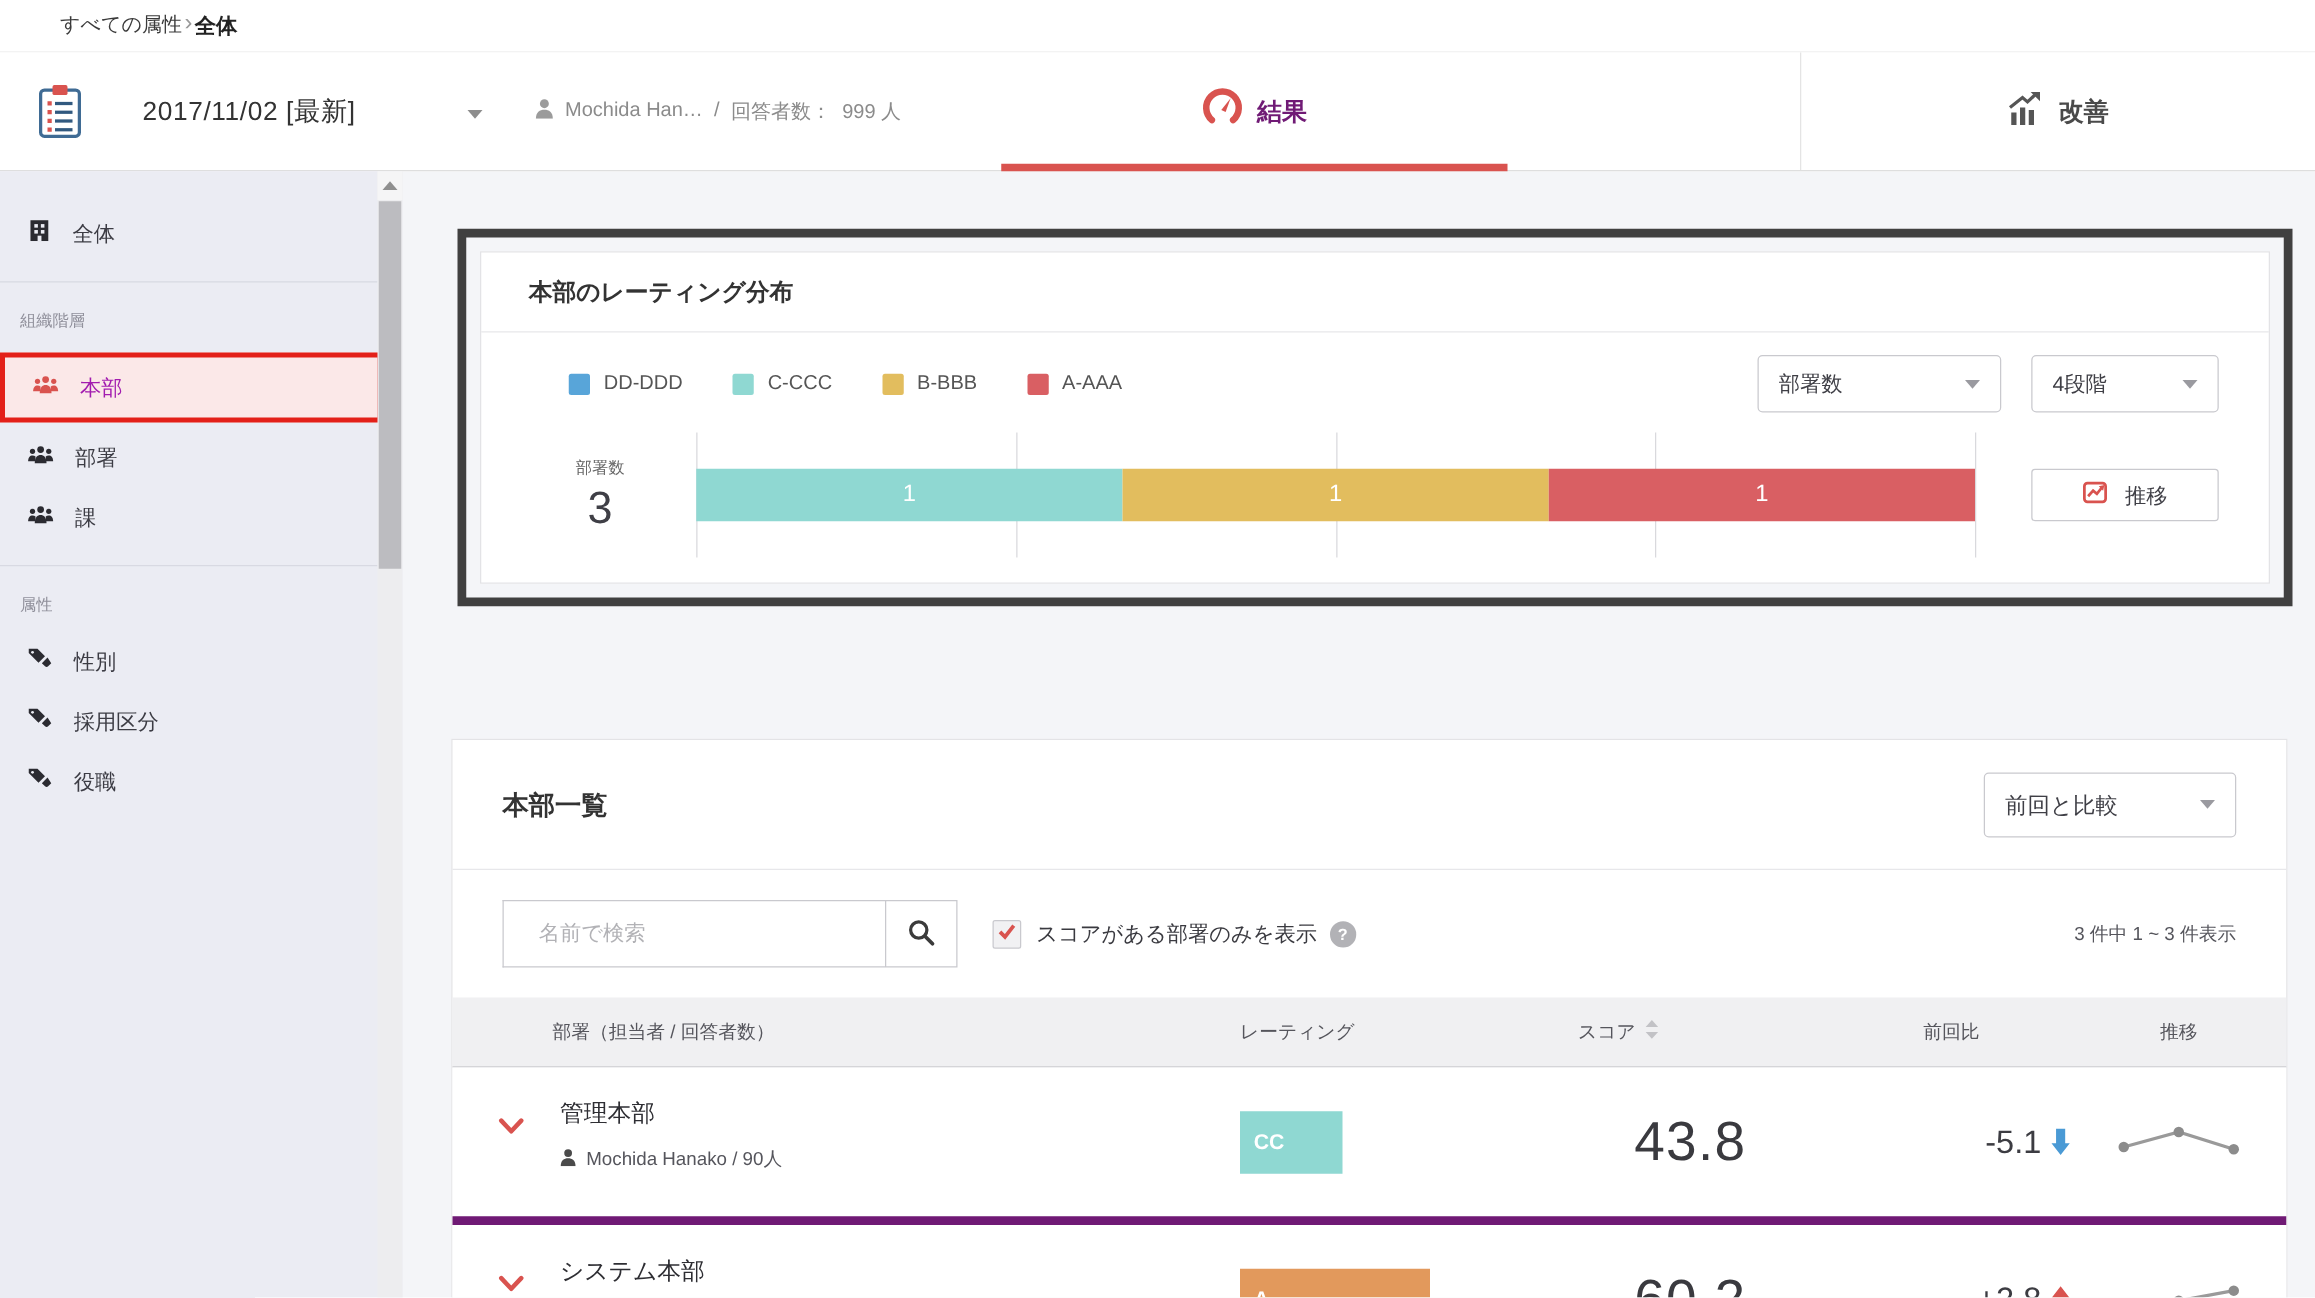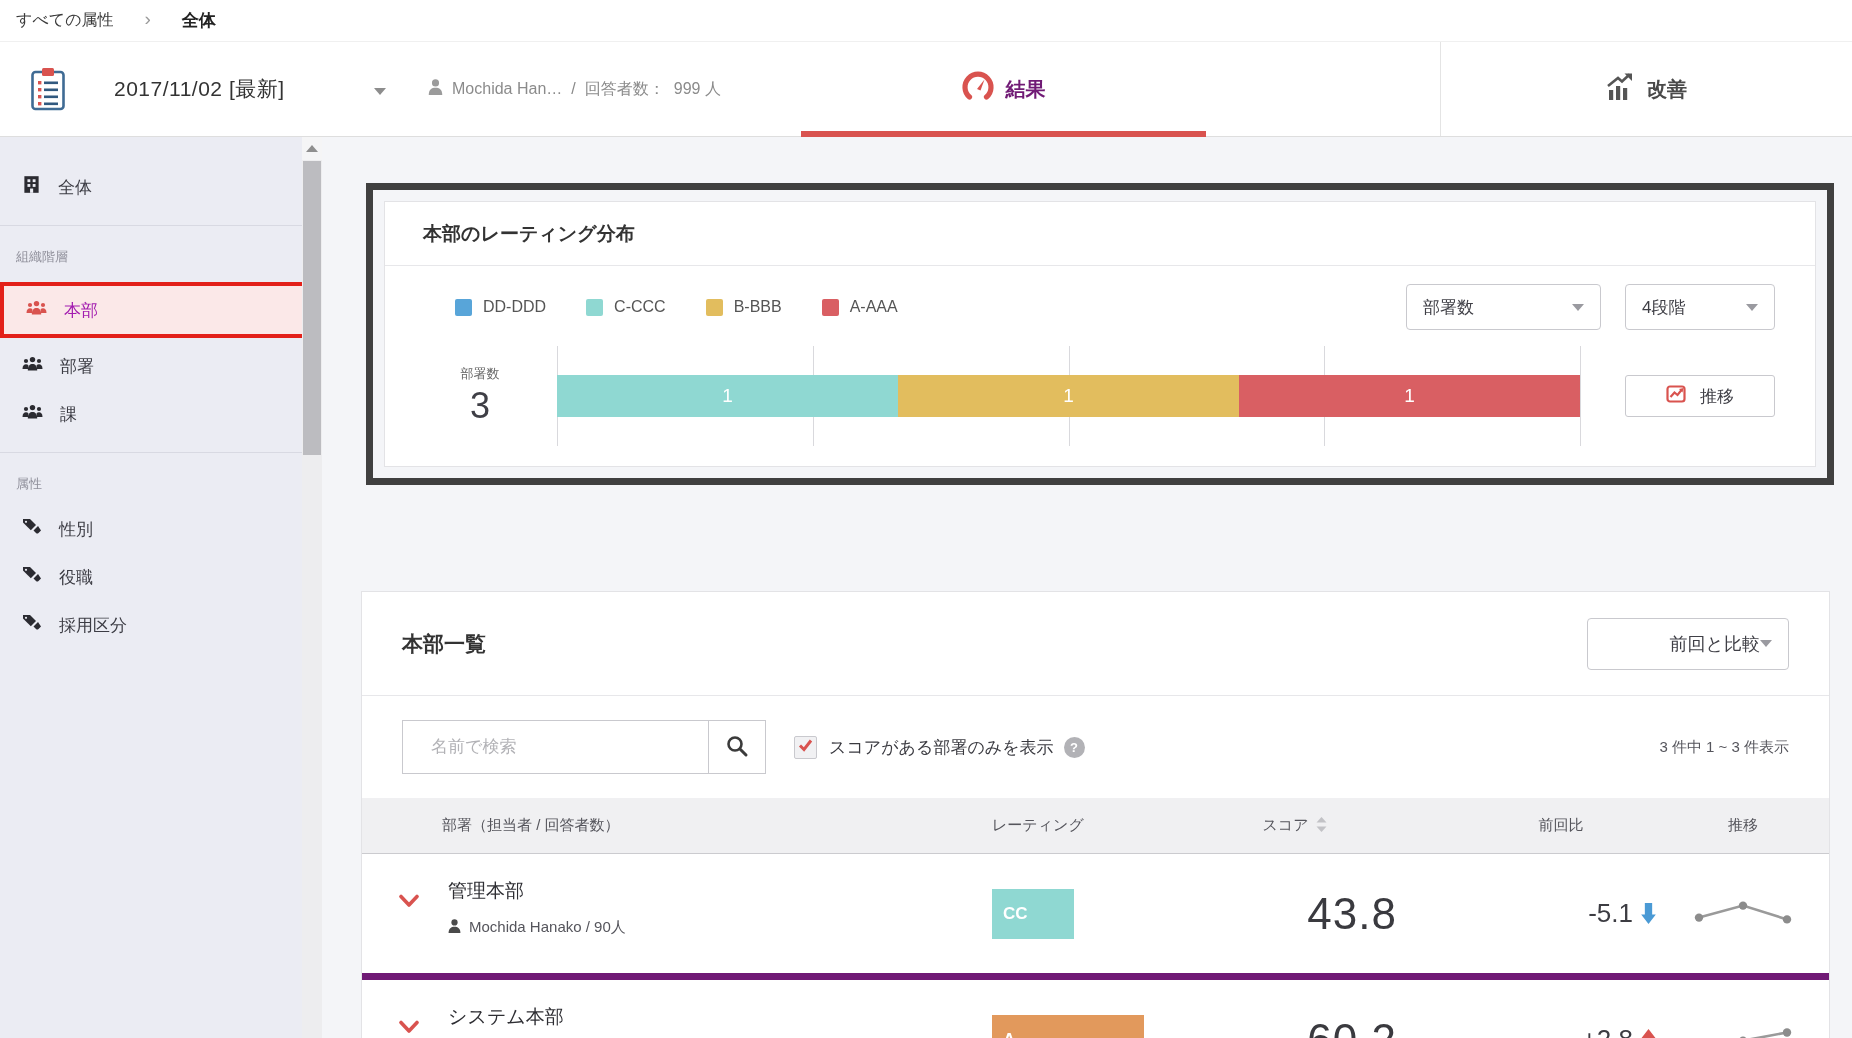--- a/index.html
+++ b/index.html
@@ -1,20 +1,20 @@
 <!DOCTYPE html>
 <html><head>
 <meta charset="utf-8">
 <style>
   * { margin:0; padding:0; box-sizing:border-box; }
   html,body { width:1852px; height:1038px; overflow:hidden; background:#fff;
     font-family:"Liberation Sans","DejaVu Sans",sans-serif; }
 
   
-  .breadcrumb { height:42px; display:flex; align-items:center; gap:31px; padding-left:16px;
+  .breadcrumb { height:42px; display:flex; align-items:center; gap:2px; padding-left:48px;
     background:#fff; border-bottom:1px solid #f0f0f0; }
   .bc-root { font-size:16px; color:#3a3a3a; cursor:pointer; }
   .bc-sep { font-size:19px; color:#9a9a9a; margin-top:-3px; }
   .bc-cur { font-size:17px; font-weight:bold; color:#222; }
 
   
   .app-header { height:95px; position:relative; background:#fff; border-bottom:1px solid #dedede; }
   .clipboard { position:absolute; left:30px; top:25px; cursor:pointer; }
   .survey { position:absolute; left:114px; top:0; height:100%; display:flex; align-items:center;
     font-size:21px; color:#333; letter-spacing:.5px; cursor:pointer; }
@@ -77,21 +77,21 @@
     color:#fff; font-size:19px; }
   .trend-btn { width:150px; height:42px; margin-left:45px; flex-shrink:0; border:1px solid #c9c9ce;
     border-radius:3px; background:#fff; display:flex; align-items:center; justify-content:center;
     gap:10px; font-size:17px; color:#3f3f46; cursor:pointer; }
 
   
   .list-card { margin:106px 0 0 15px; width:1469px; }
   .list-title-row { height:104px; display:flex; align-items:center; padding:0 40px;
     border-bottom:1px solid #e7e7ea; }
   .list-title { font-size:21px; font-weight:bold; color:#333; }
-  .sel-compare { width:202px; height:52px; margin-left:auto; font-size:18px;justify-content:flex-end; }
+  .sel-compare { width:202px; height:52px; margin-left:auto; font-size:18px; }
   .toolbar { height:102px; display:flex; align-items:center; padding:0 40px; }
   .search-input { width:306px; height:54px; border:1px solid #c9c9ce; border-right:none;
     padding:0 28px; font-size:17px; color:#333; outline:none; background:#fff; }
   .search-input::placeholder { color:#b2b2b6; }
   .search-btn { width:58px; height:54px; border:1px solid #c9c9ce; background:#fff;
     display:flex; align-items:center; justify-content:center; cursor:pointer; }
   .checkbox { width:23px; height:23px; background:#f1f1f3; border:1px solid #c9c9ce; border-radius:2px;
     margin-left:28px; display:flex; align-items:center; justify-content:center; cursor:pointer; }
   .filter-label { margin-left:12px; font-size:17px; color:#3a3a40; }
   .help { width:21px; height:21px; border-radius:50%; background:#b2b2b6; color:#fff;
@@ -263,31 +263,31 @@
         <span>性別</span>
       </div>
       <div class="side-item">
         <span>
           <svg width="20" height="17" viewBox="0 0 20 17" fill="#2b2b31">
             <path d="M1 1 H8 L14 7 L8.8 12.2 L1 4.4 Z"></path>
               <circle cx="4" cy="3.8" r="1.1" fill="#ebecf3"></circle>
             <path d="M15.5 7.5 L11 12 L13.5 14.5 A1.8 1.8 0 0 0 16 14.5 L18.5 12 Z" transform="translate(0.5,0.5)"></path>
           </svg>
         </span>
-        <span>役職</span>
+        <span>採用区分</span>
       </div>
       <div class="side-item">
         <span>
           <svg width="20" height="17" viewBox="0 0 20 17" fill="#2b2b31">
             <path d="M1 1 H8 L14 7 L8.8 12.2 L1 4.4 Z"></path>
               <circle cx="4" cy="3.8" r="1.1" fill="#ebecf3"></circle>
             <path d="M15.5 7.5 L11 12 L13.5 14.5 A1.8 1.8 0 0 0 16 14.5 L18.5 12 Z" transform="translate(0.5,0.5)"></path>
           </svg>
         </span>
-        <span>採用区分</span>
+        <span>役職</span>
       </div>
     </div>
 
     <div class="scrollbar">
       <div class="scroll-btn">
           <span class="scroll-arrow"></span>
         </div>
       <div class="scroll-thumb"></div>
     </div>
   </div>

